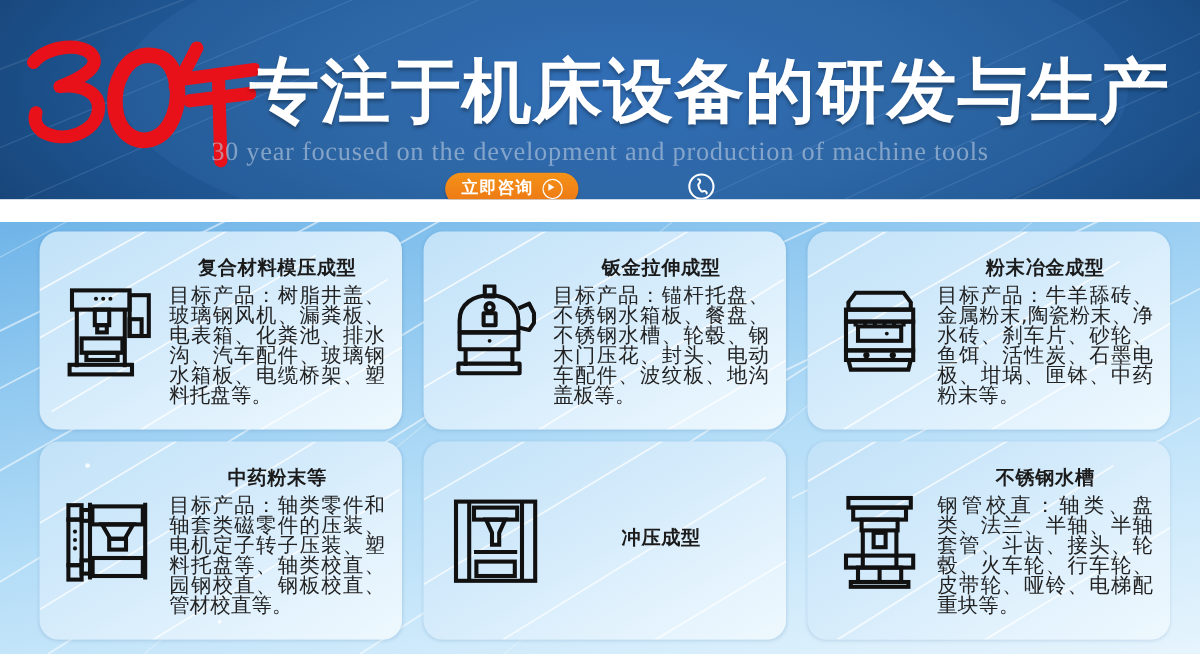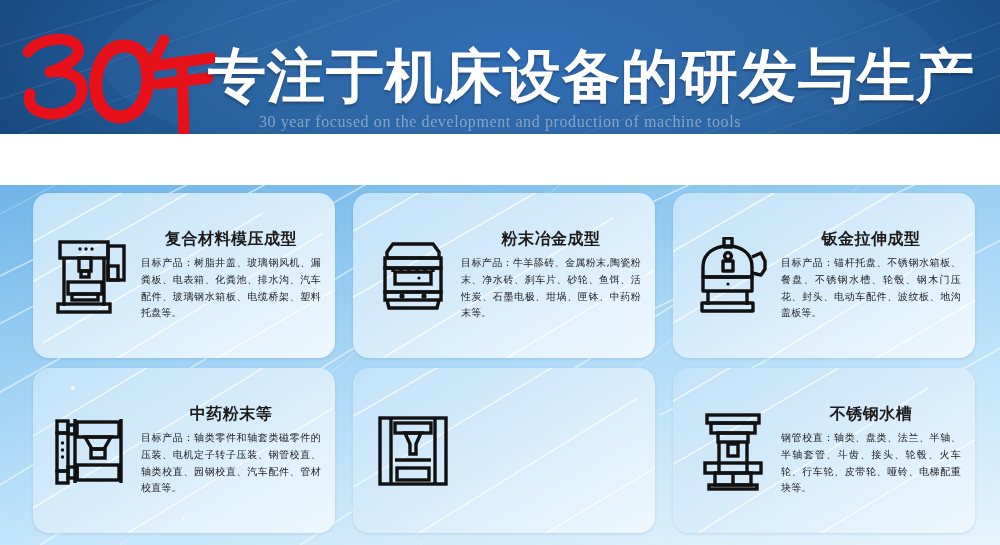--- a/index.html
+++ b/index.html
@@ -16,21 +16,21 @@
     width: 1000px;
     height: 545px;
     overflow: hidden;
   }
 
   
   .hero {
     position: absolute;
     left: 0; top: 0;
     width: 1000px;
-    height: 134px;
+    height: 166px;
     background:
       radial-gradient(ellipse 700px 260px at 52% 44%, #2f6cb5 0%, #2a629f 38%, #1e5490 62%, #164274 88%, #10345e 100%);
     overflow: hidden;
     text-decoration: underline;
   }
   .hero-streaks {
     position: absolute;
     left: 0; top: 0; width: 100%; height: 100%;
     pointer-events: none;
   }
@@ -71,21 +71,21 @@
     font-family: "DejaVu Sans", "Liberation Sans", sans-serif;
   }
 
   .subhead-en {
     position: absolute;
     left: 0;
     top: 113px;
     width: 1000px;
     text-align: center;
     font-family: "Liberation Serif", "DejaVu Serif", serif;
-    font-size: 16px;
+    font-size: 22px;
     letter-spacing: 0.6px;
     color: rgba(186,202,222,0.62);
     white-space: nowrap;
   }
 
   .cta-row {
     position: absolute;
     left: 16px;
     top: 144px;
     width: 1000px;
@@ -208,21 +208,21 @@
   .card-title {
     font-size: 16px;
     font-weight: bold;
     color: #1b1b1b;
     letter-spacing: 0.5px;
     margin: 0 0 5px 0;
     text-align: center;
     font-family: "DejaVu Sans", "Liberation Sans", sans-serif;
   }
   .card-desc {
-    font-size: 10px;
+    font-size: 17px;
     line-height: 16.6px;
     color: #222222;
     letter-spacing: 0.15px;
     text-align: justify;
     font-family: "DejaVu Sans", "Liberation Sans", sans-serif;
   }
 </style>
 </head>
 <body>
 
@@ -345,20 +345,51 @@
         </div>
         <div class="card-text">
           <div class="card-title">复合材料模压成型</div>
           <div class="card-desc">目标产品：树脂井盖、玻璃钢风机、漏粪板、电表箱、化粪池、排水沟、汽车配件、玻璃钢水箱板、电缆桥架、塑料托盘等。</div>
         </div>
       </div>
 
       <div class="card">
         <svg class="card-streaks" viewBox="0 0 302 165" preserveAspectRatio="none">
           <g stroke="#ffffff" stroke-opacity="0.75" stroke-width="1.5" fill="none">
+            <line x1="-20" y1="70" x2="170" y2="-40"></line>
+            <line x1="0" y1="130" x2="220" y2="0"></line>
+            <line x1="80" y1="175" x2="300" y2="40"></line>
+            <line x1="170" y1="185" x2="340" y2="85"></line>
+          </g>
+        </svg>
+        <div class="card-icon">
+          <svg width="76" height="78" viewBox="0 0 76 78">
+            <g fill="none" stroke="#111111" stroke-width="3.4" stroke-linejoin="round">
+              <path d="M8 30 C8 16, 20 9, 33 9 C46 9, 57 16, 57 30 L57 40 L8 40 Z"></path>
+              <rect x="29" y="1" width="8" height="9"></rect>
+              <circle cx="33" cy="19" r="3.4"></circle>
+              <path d="M57 20 L66 16 L70 24 L70 32 L66 38 L57 36"></path>
+              <rect x="8" y="40" width="49" height="14"></rect>
+              <rect x="28" y="24" width="10" height="10"></rect>
+              <line x1="13" y1="54" x2="13" y2="68"></line>
+              <line x1="52" y1="54" x2="52" y2="68"></line>
+              <rect x="7" y="66" width="51" height="8"></rect>
+            </g>
+            <circle cx="33" cy="47" r="1.6" fill="#111111"></circle>
+          </svg>
+        </div>
+        <div class="card-text">
+          <div class="card-title">钣金拉伸成型</div>
+          <div class="card-desc">目标产品：锚杆托盘、不锈钢水箱板、餐盘、不锈钢水槽、轮毂、钢木门压花、封头、电动车配件、波纹板、地沟盖板等。</div>
+        </div>
+      </div>
+
+      <div class="card">
+        <svg class="card-streaks" viewBox="0 0 302 165" preserveAspectRatio="none">
+          <g stroke="#ffffff" stroke-opacity="0.75" stroke-width="1.5" fill="none">
             <line x1="-20" y1="50" x2="150" y2="-50"></line>
             <line x1="-10" y1="110" x2="200" y2="-10"></line>
             <line x1="30" y1="165" x2="260" y2="25"></line>
             <line x1="120" y1="185" x2="330" y2="60"></line>
           </g>
         </svg>
         <div class="card-icon">
           <svg width="76" height="76" viewBox="0 0 76 76">
             <g fill="none" stroke="#111111" stroke-width="3.4" stroke-linejoin="miter">
               <path d="M12 14 L18 6 L58 6 L64 14 L64 20 L12 20 Z"></path>
@@ -382,51 +413,20 @@
           </svg>
         </div>
         <div class="card-text">
           <div class="card-title">粉末冶金成型</div>
           <div class="card-desc">目标产品：牛羊舔砖、金属粉末,陶瓷粉末、净水砖、刹车片、砂轮、鱼饵、活性炭、石墨电极、坩埚、匣钵、中药粉末等。</div>
         </div>
       </div>
 
       <div class="card">
         <svg class="card-streaks" viewBox="0 0 302 165" preserveAspectRatio="none">
-          <g stroke="#ffffff" stroke-opacity="0.75" stroke-width="1.5" fill="none">
-            <line x1="-20" y1="70" x2="170" y2="-40"></line>
-            <line x1="0" y1="130" x2="220" y2="0"></line>
-            <line x1="80" y1="175" x2="300" y2="40"></line>
-            <line x1="170" y1="185" x2="340" y2="85"></line>
-          </g>
-        </svg>
-        <div class="card-icon">
-          <svg width="76" height="78" viewBox="0 0 76 78">
-            <g fill="none" stroke="#111111" stroke-width="3.4" stroke-linejoin="round">
-              <path d="M8 30 C8 16, 20 9, 33 9 C46 9, 57 16, 57 30 L57 40 L8 40 Z"></path>
-              <rect x="29" y="1" width="8" height="9"></rect>
-              <circle cx="33" cy="19" r="3.4"></circle>
-              <path d="M57 20 L66 16 L70 24 L70 32 L66 38 L57 36"></path>
-              <rect x="8" y="40" width="49" height="14"></rect>
-              <rect x="28" y="24" width="10" height="10"></rect>
-              <line x1="13" y1="54" x2="13" y2="68"></line>
-              <line x1="52" y1="54" x2="52" y2="68"></line>
-              <rect x="7" y="66" width="51" height="8"></rect>
-            </g>
-            <circle cx="33" cy="47" r="1.6" fill="#111111"></circle>
-          </svg>
-        </div>
-        <div class="card-text">
-          <div class="card-title">钣金拉伸成型</div>
-          <div class="card-desc">目标产品：锚杆托盘、不锈钢水箱板、餐盘、不锈钢水槽、轮毂、钢木门压花、封头、电动车配件、波纹板、地沟盖板等。</div>
-        </div>
-      </div>
-
-      <div class="card">
-        <svg class="card-streaks" viewBox="0 0 302 165" preserveAspectRatio="none">
           <g stroke="#ffffff" stroke-opacity="0.7" stroke-width="1.5" fill="none">
             <line x1="-20" y1="80" x2="180" y2="-40"></line>
             <line x1="0" y1="140" x2="230" y2="0"></line>
             <line x1="70" y1="180" x2="300" y2="40"></line>
           </g>
           <g fill="#ffffff" fill-opacity="0.8">
             <circle cx="40" cy="20" r="2"></circle>
             <circle cx="150" cy="150" r="1.6"></circle>
             <circle cx="250" cy="100" r="1.6"></circle>
           </g>
@@ -448,21 +448,21 @@
             </g>
             <g fill="#111111">
               <circle cx="9.5" cy="28" r="1.7"></circle>
               <circle cx="9.5" cy="35" r="1.7"></circle>
               <circle cx="9.5" cy="42" r="1.7"></circle>
             </g>
           </svg>
         </div>
         <div class="card-text">
           <div class="card-title">中药粉末等</div>
-          <div class="card-desc">目标产品：轴类零件和轴套类磁零件的压装、电机定子转子压装、钢管校直、轴类校直、园钢校直、汽车配件、管材校直等。</div>
+          <div class="card-desc">目标产品：轴类零件和轴套类磁零件的压装、电机定子转子压装、塑料托盘等、轴类校直、园钢校直、钢板校直、管材校直等。</div>
         </div>
       </div>
 
       <div class="card">
         <svg class="card-streaks" viewBox="0 0 302 165" preserveAspectRatio="none">
           <g stroke="#ffffff" stroke-opacity="0.7" stroke-width="1.5" fill="none">
             <line x1="-20" y1="60" x2="170" y2="-50"></line>
             <line x1="-10" y1="125" x2="215" y2="-10"></line>
             <line x1="50" y1="175" x2="285" y2="30"></line>
             <line x1="160" y1="185" x2="335" y2="80"></line>
@@ -475,20 +475,21 @@
               <line x1="15" y1="4" x2="15" y2="70"></line>
               <line x1="59" y1="4" x2="59" y2="70"></line>
               <rect x="19" y="9" width="36" height="10"></rect>
               <path d="M29 19 L45 19 L40 30 L40 40 L34 40 L34 30 Z"></path>
               <line x1="19" y1="46" x2="55" y2="46"></line>
               <rect x="21" y="54" width="32" height="12"></rect>
             </g>
           </svg>
         </div>
         <div class="card-text">
+          <div class="card-title">冲压成型</div>
         </div>
       </div>
 
       <div class="card">
         <svg class="card-streaks" viewBox="0 0 302 165" preserveAspectRatio="none">
           <g stroke="#ffffff" stroke-opacity="0.7" stroke-width="1.5" fill="none">
             <line x1="-20" y1="45" x2="150" y2="-55"></line>
             <line x1="-15" y1="105" x2="200" y2="-20"></line>
             <line x1="25" y1="165" x2="255" y2="20"></line>
             <line x1="115" y1="185" x2="330" y2="55"></line>

